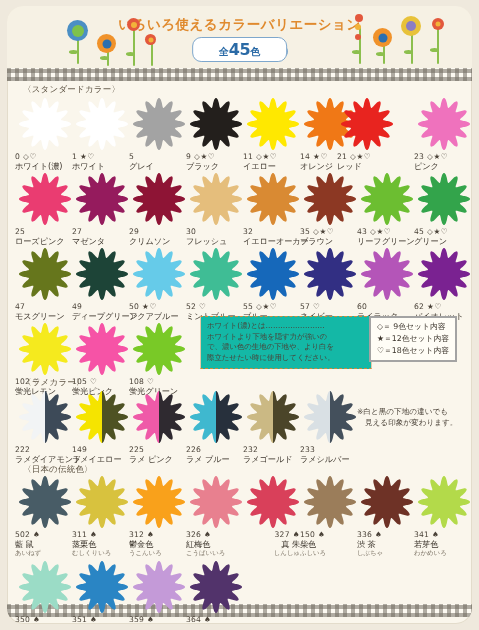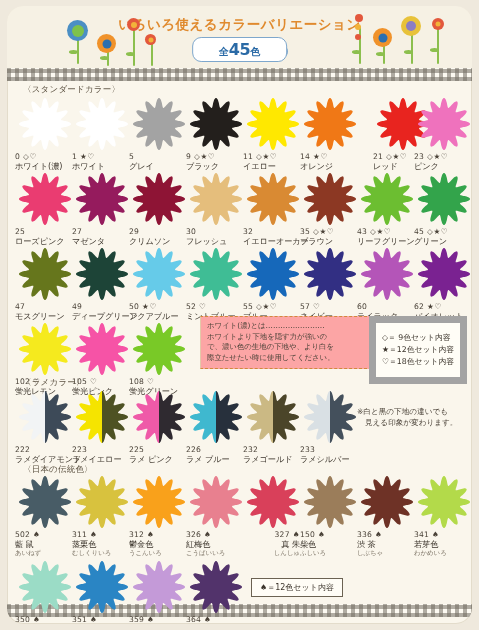--- a/index.html
+++ b/index.html
@@ -89,28 +89,28 @@
   }
 
   .meta{font-size:7.6px;color:#4a4238;margin-top:2px;line-height:1.25;white-space:nowrap;}
   .code{letter-spacing:.2px;}
   .marks{margin-left:3px;letter-spacing:.5px;font-size:7.6px;}
   .cname{font-size:8.2px;color:#3c352c;line-height:1.2;margin-top:.5px;white-space:nowrap;letter-spacing:-.1px;}
   .kana{font-size:6.4px;color:#7b7264;line-height:1.2;margin-top:.5px;white-space:nowrap;}
 
   
   .note{
-    position:absolute;background:#fca5a5;
+    position:absolute;background:#14b8a6;
     border-top:1.4px dashed #d08a3a;border-bottom:1.4px dashed #d08a3a;
     border-left:1px solid #e3c9a8;border-right:1px solid #e3c9a8;
     padding:4px 6px;font-size:7.4px;line-height:1.45;color:#4a4238;
   }
   .legend{
-    position:absolute;background:#fffdf6;border:7px solid #a3a3a3;
-    padding:9px 6px;font-size:7.8px;line-height:1.55;color:#3c352c;white-space:nowrap;
+    position:absolute;background:#fffdf6;border:2px solid #a3a3a3;
+    padding:3px 6px;font-size:7.8px;line-height:1.55;color:#3c352c;white-space:nowrap;
   }
   .legend2{
     position:absolute;background:#fffdf6;border:1px solid #6b6252;
     padding:3px 8px;font-size:8px;color:#3c352c;white-space:nowrap;
   }
   .sidenote{position:absolute;font-size:7.6px;line-height:1.5;color:#4a4238;white-space:nowrap;}
 </style>
 </head>
 <body>
 
@@ -212,21 +212,21 @@
           <div class="meta"><span class="code">11</span><span class="marks">◇★♡</span></div>
           <div class="cname">イエロー</div>
         </div>
         <div class="cell" style="left: 285px; top: 0px; width: 57px;">
           <div class="flower">
             <div class="petal" style="--c: #f07816; background: rgb(240, 120, 22); clip-path: polygon(100% 50%, 99.8% 50.9%, 99.2% 51.7%, 98.2% 52.5%, 96.9% 53.3%, 95.3% 54%, 93.5% 54.6%, 91.6% 55.1%, 89.7% 55.6%, 87.7% 56%, 85.9% 56.3%, 84.3% 56.7%, 83% 57%, 81.9% 57.4%, 81.2% 57.8%, 80.9% 58.3%, 80.9% 58.9%, 81.3% 59.6%, 82.1% 60.4%, 83.1% 61.4%, 84.3% 62.5%, 85.7% 63.7%, 87.1% 65%, 88.6% 66.4%, 90% 67.8%, 91.2% 69.2%, 92.3% 70.6%, 93% 71.9%, 93.5% 73.1%, 93.6% 74.1%, 93.3% 75%, 92.7% 75.7%, 91.7% 76.1%, 90.5% 76.3%, 89% 76.3%, 87.3% 76.1%, 85.4% 75.7%, 83.5% 75.2%, 81.6% 74.7%, 79.7% 74.1%, 78% 73.5%, 76.4% 72.9%, 75.1% 72.6%, 74% 72.4%, 73.2% 72.4%, 72.6% 72.6%, 72.4% 73.2%, 72.4% 74%, 72.6% 75.1%, 72.9% 76.4%, 73.5% 78%, 74.1% 79.7%, 74.7% 81.6%, 75.2% 83.5%, 75.7% 85.4%, 76.1% 87.3%, 76.3% 89%, 76.3% 90.5%, 76.1% 91.7%, 75.7% 92.7%, 75% 93.3%, 74.1% 93.6%, 73.1% 93.5%, 71.9% 93%, 70.6% 92.3%, 69.2% 91.2%, 67.8% 90%, 66.4% 88.6%, 65% 87.1%, 63.7% 85.7%, 62.5% 84.3%, 61.4% 83.1%, 60.4% 82.1%, 59.6% 81.3%, 58.9% 80.9%, 58.3% 80.9%, 57.8% 81.2%, 57.4% 81.9%, 57% 83%, 56.7% 84.3%, 56.3% 85.9%, 56% 87.7%, 55.6% 89.7%, 55.1% 91.6%, 54.6% 93.5%, 54% 95.3%, 53.3% 96.9%, 52.5% 98.2%, 51.7% 99.2%, 50.9% 99.8%, 50% 100%, 49.1% 99.8%, 48.3% 99.2%, 47.5% 98.2%, 46.7% 96.9%, 46% 95.3%, 45.4% 93.5%, 44.9% 91.6%, 44.4% 89.7%, 44% 87.7%, 43.7% 85.9%, 43.3% 84.3%, 43% 83%, 42.6% 81.9%, 42.2% 81.2%, 41.7% 80.9%, 41.1% 80.9%, 40.4% 81.3%, 39.6% 82.1%, 38.6% 83.1%, 37.5% 84.3%, 36.3% 85.7%, 35% 87.1%, 33.6% 88.6%, 32.2% 90%, 30.8% 91.2%, 29.4% 92.3%, 28.1% 93%, 26.9% 93.5%, 25.9% 93.6%, 25% 93.3%, 24.3% 92.7%, 23.9% 91.7%, 23.7% 90.5%, 23.7% 89%, 23.9% 87.3%, 24.3% 85.4%, 24.8% 83.5%, 25.3% 81.6%, 25.9% 79.7%, 26.5% 78%, 27.1% 76.4%, 27.4% 75.1%, 27.6% 74%, 27.6% 73.2%, 27.4% 72.6%, 26.8% 72.4%, 26% 72.4%, 24.9% 72.6%, 23.6% 72.9%, 22% 73.5%, 20.3% 74.1%, 18.4% 74.7%, 16.5% 75.2%, 14.6% 75.7%, 12.7% 76.1%, 11% 76.3%, 9.5% 76.3%, 8.3% 76.1%, 7.3% 75.7%, 6.7% 75%, 6.4% 74.1%, 6.5% 73.1%, 7% 71.9%, 7.7% 70.6%, 8.8% 69.2%, 10% 67.8%, 11.4% 66.4%, 12.9% 65%, 14.3% 63.7%, 15.7% 62.5%, 16.9% 61.4%, 17.9% 60.4%, 18.7% 59.6%, 19.1% 58.9%, 19.1% 58.3%, 18.8% 57.8%, 18.1% 57.4%, 17% 57%, 15.7% 56.7%, 14.1% 56.3%, 12.3% 56%, 10.3% 55.6%, 8.4% 55.1%, 6.5% 54.6%, 4.7% 54%, 3.1% 53.3%, 1.8% 52.5%, 0.8% 51.7%, 0.2% 50.9%, 0% 50%, 0.2% 49.1%, 0.8% 48.3%, 1.8% 47.5%, 3.1% 46.7%, 4.7% 46%, 6.5% 45.4%, 8.4% 44.9%, 10.3% 44.4%, 12.3% 44%, 14.1% 43.7%, 15.7% 43.3%, 17% 43%, 18.1% 42.6%, 18.8% 42.2%, 19.1% 41.7%, 19.1% 41.1%, 18.7% 40.4%, 17.9% 39.6%, 16.9% 38.6%, 15.7% 37.5%, 14.3% 36.3%, 12.9% 35%, 11.4% 33.6%, 10% 32.2%, 8.8% 30.8%, 7.7% 29.4%, 7% 28.1%, 6.5% 26.9%, 6.4% 25.9%, 6.7% 25%, 7.3% 24.3%, 8.3% 23.9%, 9.5% 23.7%, 11% 23.7%, 12.7% 23.9%, 14.6% 24.3%, 16.5% 24.8%, 18.4% 25.3%, 20.3% 25.9%, 22% 26.5%, 23.6% 27.1%, 24.9% 27.4%, 26% 27.6%, 26.8% 27.6%, 27.4% 27.4%, 27.6% 26.8%, 27.6% 26%, 27.4% 24.9%, 27.1% 23.6%, 26.5% 22%, 25.9% 20.3%, 25.3% 18.4%, 24.8% 16.5%, 24.3% 14.6%, 23.9% 12.7%, 23.7% 11%, 23.7% 9.5%, 23.9% 8.3%, 24.3% 7.3%, 25% 6.7%, 25.9% 6.4%, 26.9% 6.5%, 28.1% 7%, 29.4% 7.7%, 30.8% 8.8%, 32.2% 10%, 33.6% 11.4%, 35% 12.9%, 36.3% 14.3%, 37.5% 15.7%, 38.6% 16.9%, 39.6% 17.9%, 40.4% 18.7%, 41.1% 19.1%, 41.7% 19.1%, 42.2% 18.8%, 42.6% 18.1%, 43% 17%, 43.3% 15.7%, 43.7% 14.1%, 44% 12.3%, 44.4% 10.3%, 44.9% 8.4%, 45.4% 6.5%, 46% 4.7%, 46.7% 3.1%, 47.5% 1.8%, 48.3% 0.8%, 49.1% 0.2%, 50% 0%, 50.9% 0.2%, 51.7% 0.8%, 52.5% 1.8%, 53.3% 3.1%, 54% 4.7%, 54.6% 6.5%, 55.1% 8.4%, 55.6% 10.3%, 56% 12.3%, 56.3% 14.1%, 56.7% 15.7%, 57% 17%, 57.4% 18.1%, 57.8% 18.8%, 58.3% 19.1%, 58.9% 19.1%, 59.6% 18.7%, 60.4% 17.9%, 61.4% 16.9%, 62.5% 15.7%, 63.7% 14.3%, 65% 12.9%, 66.4% 11.4%, 67.8% 10%, 69.2% 8.8%, 70.6% 7.7%, 71.9% 7%, 73.1% 6.5%, 74.1% 6.4%, 75% 6.7%, 75.7% 7.3%, 76.1% 8.3%, 76.3% 9.5%, 76.3% 11%, 76.1% 12.7%, 75.7% 14.6%, 75.2% 16.5%, 74.7% 18.4%, 74.1% 20.3%, 73.5% 22%, 72.9% 23.6%, 72.6% 24.9%, 72.4% 26%, 72.4% 26.8%, 72.6% 27.4%, 73.2% 27.6%, 74% 27.6%, 75.1% 27.4%, 76.4% 27.1%, 78% 26.5%, 79.7% 25.9%, 81.6% 25.3%, 83.5% 24.8%, 85.4% 24.3%, 87.3% 23.9%, 89% 23.7%, 90.5% 23.7%, 91.7% 23.9%, 92.7% 24.3%, 93.3% 25%, 93.6% 25.9%, 93.5% 26.9%, 93% 28.1%, 92.3% 29.4%, 91.2% 30.8%, 90% 32.2%, 88.6% 33.6%, 87.1% 35%, 85.7% 36.3%, 84.3% 37.5%, 83.1% 38.6%, 82.1% 39.6%, 81.3% 40.4%, 80.9% 41.1%, 80.9% 41.7%, 81.2% 42.2%, 81.9% 42.6%, 83% 43%, 84.3% 43.3%, 85.9% 43.7%, 87.7% 44%, 89.7% 44.4%, 91.6% 44.9%, 93.5% 45.4%, 95.3% 46%, 96.9% 46.7%, 98.2% 47.5%, 99.2% 48.3%, 99.8% 49.1%);"></div>
           </div>
           <div class="meta"><span class="code">14</span><span class="marks">★♡</span></div>
           <div class="cname">オレンジ</div>
         </div>
-        <div class="cell" style="left: 358px; top: 0px; width: 57px;">
+        <div class="cell" style="left: 322px; top: 0px; width: 57px;">
           <div class="flower">
             <div class="petal" style="--c: #e8241f; background: rgb(232, 36, 31); clip-path: polygon(100% 50%, 99.8% 50.9%, 99.2% 51.7%, 98.2% 52.5%, 96.9% 53.3%, 95.3% 54%, 93.5% 54.6%, 91.6% 55.1%, 89.7% 55.6%, 87.7% 56%, 85.9% 56.3%, 84.3% 56.7%, 83% 57%, 81.9% 57.4%, 81.2% 57.8%, 80.9% 58.3%, 80.9% 58.9%, 81.3% 59.6%, 82.1% 60.4%, 83.1% 61.4%, 84.3% 62.5%, 85.7% 63.7%, 87.1% 65%, 88.6% 66.4%, 90% 67.8%, 91.2% 69.2%, 92.3% 70.6%, 93% 71.9%, 93.5% 73.1%, 93.6% 74.1%, 93.3% 75%, 92.7% 75.7%, 91.7% 76.1%, 90.5% 76.3%, 89% 76.3%, 87.3% 76.1%, 85.4% 75.7%, 83.5% 75.2%, 81.6% 74.7%, 79.7% 74.1%, 78% 73.5%, 76.4% 72.9%, 75.1% 72.6%, 74% 72.4%, 73.2% 72.4%, 72.6% 72.6%, 72.4% 73.2%, 72.4% 74%, 72.6% 75.1%, 72.9% 76.4%, 73.5% 78%, 74.1% 79.7%, 74.7% 81.6%, 75.2% 83.5%, 75.7% 85.4%, 76.1% 87.3%, 76.3% 89%, 76.3% 90.5%, 76.1% 91.7%, 75.7% 92.7%, 75% 93.3%, 74.1% 93.6%, 73.1% 93.5%, 71.9% 93%, 70.6% 92.3%, 69.2% 91.2%, 67.8% 90%, 66.4% 88.6%, 65% 87.1%, 63.7% 85.7%, 62.5% 84.3%, 61.4% 83.1%, 60.4% 82.1%, 59.6% 81.3%, 58.9% 80.9%, 58.3% 80.9%, 57.8% 81.2%, 57.4% 81.9%, 57% 83%, 56.7% 84.3%, 56.3% 85.9%, 56% 87.7%, 55.6% 89.7%, 55.1% 91.6%, 54.6% 93.5%, 54% 95.3%, 53.3% 96.9%, 52.5% 98.2%, 51.7% 99.2%, 50.9% 99.8%, 50% 100%, 49.1% 99.8%, 48.3% 99.2%, 47.5% 98.2%, 46.7% 96.9%, 46% 95.3%, 45.4% 93.5%, 44.9% 91.6%, 44.4% 89.7%, 44% 87.7%, 43.7% 85.9%, 43.3% 84.3%, 43% 83%, 42.6% 81.9%, 42.2% 81.2%, 41.7% 80.9%, 41.1% 80.9%, 40.4% 81.3%, 39.6% 82.1%, 38.6% 83.1%, 37.5% 84.3%, 36.3% 85.7%, 35% 87.1%, 33.6% 88.6%, 32.2% 90%, 30.8% 91.2%, 29.4% 92.3%, 28.1% 93%, 26.9% 93.5%, 25.9% 93.6%, 25% 93.3%, 24.3% 92.7%, 23.9% 91.7%, 23.7% 90.5%, 23.7% 89%, 23.9% 87.3%, 24.3% 85.4%, 24.8% 83.5%, 25.3% 81.6%, 25.9% 79.7%, 26.5% 78%, 27.1% 76.4%, 27.4% 75.1%, 27.6% 74%, 27.6% 73.2%, 27.4% 72.6%, 26.8% 72.4%, 26% 72.4%, 24.9% 72.6%, 23.6% 72.9%, 22% 73.5%, 20.3% 74.1%, 18.4% 74.7%, 16.5% 75.2%, 14.6% 75.7%, 12.7% 76.1%, 11% 76.3%, 9.5% 76.3%, 8.3% 76.1%, 7.3% 75.7%, 6.7% 75%, 6.4% 74.1%, 6.5% 73.1%, 7% 71.9%, 7.7% 70.6%, 8.8% 69.2%, 10% 67.8%, 11.4% 66.4%, 12.9% 65%, 14.3% 63.7%, 15.7% 62.5%, 16.9% 61.4%, 17.9% 60.4%, 18.7% 59.6%, 19.1% 58.9%, 19.1% 58.3%, 18.8% 57.8%, 18.1% 57.4%, 17% 57%, 15.7% 56.7%, 14.1% 56.3%, 12.3% 56%, 10.3% 55.6%, 8.4% 55.1%, 6.5% 54.6%, 4.7% 54%, 3.1% 53.3%, 1.8% 52.5%, 0.8% 51.7%, 0.2% 50.9%, 0% 50%, 0.2% 49.1%, 0.8% 48.3%, 1.8% 47.5%, 3.1% 46.7%, 4.7% 46%, 6.5% 45.4%, 8.4% 44.9%, 10.3% 44.4%, 12.3% 44%, 14.1% 43.7%, 15.7% 43.3%, 17% 43%, 18.1% 42.6%, 18.8% 42.2%, 19.1% 41.7%, 19.1% 41.1%, 18.7% 40.4%, 17.9% 39.6%, 16.9% 38.6%, 15.7% 37.5%, 14.3% 36.3%, 12.9% 35%, 11.4% 33.6%, 10% 32.2%, 8.8% 30.8%, 7.7% 29.4%, 7% 28.1%, 6.5% 26.9%, 6.4% 25.9%, 6.7% 25%, 7.3% 24.3%, 8.3% 23.9%, 9.5% 23.7%, 11% 23.7%, 12.7% 23.9%, 14.6% 24.3%, 16.5% 24.8%, 18.4% 25.3%, 20.3% 25.9%, 22% 26.5%, 23.6% 27.1%, 24.9% 27.4%, 26% 27.6%, 26.8% 27.6%, 27.4% 27.4%, 27.6% 26.8%, 27.6% 26%, 27.4% 24.9%, 27.1% 23.6%, 26.5% 22%, 25.9% 20.3%, 25.3% 18.4%, 24.8% 16.5%, 24.3% 14.6%, 23.9% 12.7%, 23.7% 11%, 23.7% 9.5%, 23.9% 8.3%, 24.3% 7.3%, 25% 6.7%, 25.9% 6.4%, 26.9% 6.5%, 28.1% 7%, 29.4% 7.7%, 30.8% 8.8%, 32.2% 10%, 33.6% 11.4%, 35% 12.9%, 36.3% 14.3%, 37.5% 15.7%, 38.6% 16.9%, 39.6% 17.9%, 40.4% 18.7%, 41.1% 19.1%, 41.7% 19.1%, 42.2% 18.8%, 42.6% 18.1%, 43% 17%, 43.3% 15.7%, 43.7% 14.1%, 44% 12.3%, 44.4% 10.3%, 44.9% 8.4%, 45.4% 6.5%, 46% 4.7%, 46.7% 3.1%, 47.5% 1.8%, 48.3% 0.8%, 49.1% 0.2%, 50% 0%, 50.9% 0.2%, 51.7% 0.8%, 52.5% 1.8%, 53.3% 3.1%, 54% 4.7%, 54.6% 6.5%, 55.1% 8.4%, 55.6% 10.3%, 56% 12.3%, 56.3% 14.1%, 56.7% 15.7%, 57% 17%, 57.4% 18.1%, 57.8% 18.8%, 58.3% 19.1%, 58.9% 19.1%, 59.6% 18.7%, 60.4% 17.9%, 61.4% 16.9%, 62.5% 15.7%, 63.7% 14.3%, 65% 12.9%, 66.4% 11.4%, 67.8% 10%, 69.2% 8.8%, 70.6% 7.7%, 71.9% 7%, 73.1% 6.5%, 74.1% 6.4%, 75% 6.7%, 75.7% 7.3%, 76.1% 8.3%, 76.3% 9.5%, 76.3% 11%, 76.1% 12.7%, 75.7% 14.6%, 75.2% 16.5%, 74.7% 18.4%, 74.1% 20.3%, 73.5% 22%, 72.9% 23.6%, 72.6% 24.9%, 72.4% 26%, 72.4% 26.8%, 72.6% 27.4%, 73.2% 27.6%, 74% 27.6%, 75.1% 27.4%, 76.4% 27.1%, 78% 26.5%, 79.7% 25.9%, 81.6% 25.3%, 83.5% 24.8%, 85.4% 24.3%, 87.3% 23.9%, 89% 23.7%, 90.5% 23.7%, 91.7% 23.9%, 92.7% 24.3%, 93.3% 25%, 93.6% 25.9%, 93.5% 26.9%, 93% 28.1%, 92.3% 29.4%, 91.2% 30.8%, 90% 32.2%, 88.6% 33.6%, 87.1% 35%, 85.7% 36.3%, 84.3% 37.5%, 83.1% 38.6%, 82.1% 39.6%, 81.3% 40.4%, 80.9% 41.1%, 80.9% 41.7%, 81.2% 42.2%, 81.9% 42.6%, 83% 43%, 84.3% 43.3%, 85.9% 43.7%, 87.7% 44%, 89.7% 44.4%, 91.6% 44.9%, 93.5% 45.4%, 95.3% 46%, 96.9% 46.7%, 98.2% 47.5%, 99.2% 48.3%, 99.8% 49.1%);"></div>
           </div>
           <div class="meta"><span class="code">21</span><span class="marks">◇★♡</span></div>
           <div class="cname">レッド</div>
         </div>
         <div class="cell" style="left: 399px; top: 0px; width: 57px;">
           <div class="flower">
             <div class="petal" style="--c: #ef72bd; background: rgb(239, 114, 189); clip-path: polygon(100% 50%, 99.8% 50.9%, 99.2% 51.7%, 98.2% 52.5%, 96.9% 53.3%, 95.3% 54%, 93.5% 54.6%, 91.6% 55.1%, 89.7% 55.6%, 87.7% 56%, 85.9% 56.3%, 84.3% 56.7%, 83% 57%, 81.9% 57.4%, 81.2% 57.8%, 80.9% 58.3%, 80.9% 58.9%, 81.3% 59.6%, 82.1% 60.4%, 83.1% 61.4%, 84.3% 62.5%, 85.7% 63.7%, 87.1% 65%, 88.6% 66.4%, 90% 67.8%, 91.2% 69.2%, 92.3% 70.6%, 93% 71.9%, 93.5% 73.1%, 93.6% 74.1%, 93.3% 75%, 92.7% 75.7%, 91.7% 76.1%, 90.5% 76.3%, 89% 76.3%, 87.3% 76.1%, 85.4% 75.7%, 83.5% 75.2%, 81.6% 74.7%, 79.7% 74.1%, 78% 73.5%, 76.4% 72.9%, 75.1% 72.6%, 74% 72.4%, 73.2% 72.4%, 72.6% 72.6%, 72.4% 73.2%, 72.4% 74%, 72.6% 75.1%, 72.9% 76.4%, 73.5% 78%, 74.1% 79.7%, 74.7% 81.6%, 75.2% 83.5%, 75.7% 85.4%, 76.1% 87.3%, 76.3% 89%, 76.3% 90.5%, 76.1% 91.7%, 75.7% 92.7%, 75% 93.3%, 74.1% 93.6%, 73.1% 93.5%, 71.9% 93%, 70.6% 92.3%, 69.2% 91.2%, 67.8% 90%, 66.4% 88.6%, 65% 87.1%, 63.7% 85.7%, 62.5% 84.3%, 61.4% 83.1%, 60.4% 82.1%, 59.6% 81.3%, 58.9% 80.9%, 58.3% 80.9%, 57.8% 81.2%, 57.4% 81.9%, 57% 83%, 56.7% 84.3%, 56.3% 85.9%, 56% 87.7%, 55.6% 89.7%, 55.1% 91.6%, 54.6% 93.5%, 54% 95.3%, 53.3% 96.9%, 52.5% 98.2%, 51.7% 99.2%, 50.9% 99.8%, 50% 100%, 49.1% 99.8%, 48.3% 99.2%, 47.5% 98.2%, 46.7% 96.9%, 46% 95.3%, 45.4% 93.5%, 44.9% 91.6%, 44.4% 89.7%, 44% 87.7%, 43.7% 85.9%, 43.3% 84.3%, 43% 83%, 42.6% 81.9%, 42.2% 81.2%, 41.7% 80.9%, 41.1% 80.9%, 40.4% 81.3%, 39.6% 82.1%, 38.6% 83.1%, 37.5% 84.3%, 36.3% 85.7%, 35% 87.1%, 33.6% 88.6%, 32.2% 90%, 30.8% 91.2%, 29.4% 92.3%, 28.1% 93%, 26.9% 93.5%, 25.9% 93.6%, 25% 93.3%, 24.3% 92.7%, 23.9% 91.7%, 23.7% 90.5%, 23.7% 89%, 23.9% 87.3%, 24.3% 85.4%, 24.8% 83.5%, 25.3% 81.6%, 25.9% 79.7%, 26.5% 78%, 27.1% 76.4%, 27.4% 75.1%, 27.6% 74%, 27.6% 73.2%, 27.4% 72.6%, 26.8% 72.4%, 26% 72.4%, 24.9% 72.6%, 23.6% 72.9%, 22% 73.5%, 20.3% 74.1%, 18.4% 74.7%, 16.5% 75.2%, 14.6% 75.7%, 12.7% 76.1%, 11% 76.3%, 9.5% 76.3%, 8.3% 76.1%, 7.3% 75.7%, 6.7% 75%, 6.4% 74.1%, 6.5% 73.1%, 7% 71.9%, 7.7% 70.6%, 8.8% 69.2%, 10% 67.8%, 11.4% 66.4%, 12.9% 65%, 14.3% 63.7%, 15.7% 62.5%, 16.9% 61.4%, 17.9% 60.4%, 18.7% 59.6%, 19.1% 58.9%, 19.1% 58.3%, 18.8% 57.8%, 18.1% 57.4%, 17% 57%, 15.7% 56.7%, 14.1% 56.3%, 12.3% 56%, 10.3% 55.6%, 8.4% 55.1%, 6.5% 54.6%, 4.7% 54%, 3.1% 53.3%, 1.8% 52.5%, 0.8% 51.7%, 0.2% 50.9%, 0% 50%, 0.2% 49.1%, 0.8% 48.3%, 1.8% 47.5%, 3.1% 46.7%, 4.7% 46%, 6.5% 45.4%, 8.4% 44.9%, 10.3% 44.4%, 12.3% 44%, 14.1% 43.7%, 15.7% 43.3%, 17% 43%, 18.1% 42.6%, 18.8% 42.2%, 19.1% 41.7%, 19.1% 41.1%, 18.7% 40.4%, 17.9% 39.6%, 16.9% 38.6%, 15.7% 37.5%, 14.3% 36.3%, 12.9% 35%, 11.4% 33.6%, 10% 32.2%, 8.8% 30.8%, 7.7% 29.4%, 7% 28.1%, 6.5% 26.9%, 6.4% 25.9%, 6.7% 25%, 7.3% 24.3%, 8.3% 23.9%, 9.5% 23.7%, 11% 23.7%, 12.7% 23.9%, 14.6% 24.3%, 16.5% 24.8%, 18.4% 25.3%, 20.3% 25.9%, 22% 26.5%, 23.6% 27.1%, 24.9% 27.4%, 26% 27.6%, 26.8% 27.6%, 27.4% 27.4%, 27.6% 26.8%, 27.6% 26%, 27.4% 24.9%, 27.1% 23.6%, 26.5% 22%, 25.9% 20.3%, 25.3% 18.4%, 24.8% 16.5%, 24.3% 14.6%, 23.9% 12.7%, 23.7% 11%, 23.7% 9.5%, 23.9% 8.3%, 24.3% 7.3%, 25% 6.7%, 25.9% 6.4%, 26.9% 6.5%, 28.1% 7%, 29.4% 7.7%, 30.8% 8.8%, 32.2% 10%, 33.6% 11.4%, 35% 12.9%, 36.3% 14.3%, 37.5% 15.7%, 38.6% 16.9%, 39.6% 17.9%, 40.4% 18.7%, 41.1% 19.1%, 41.7% 19.1%, 42.2% 18.8%, 42.6% 18.1%, 43% 17%, 43.3% 15.7%, 43.7% 14.1%, 44% 12.3%, 44.4% 10.3%, 44.9% 8.4%, 45.4% 6.5%, 46% 4.7%, 46.7% 3.1%, 47.5% 1.8%, 48.3% 0.8%, 49.1% 0.2%, 50% 0%, 50.9% 0.2%, 51.7% 0.8%, 52.5% 1.8%, 53.3% 3.1%, 54% 4.7%, 54.6% 6.5%, 55.1% 8.4%, 55.6% 10.3%, 56% 12.3%, 56.3% 14.1%, 56.7% 15.7%, 57% 17%, 57.4% 18.1%, 57.8% 18.8%, 58.3% 19.1%, 58.9% 19.1%, 59.6% 18.7%, 60.4% 17.9%, 61.4% 16.9%, 62.5% 15.7%, 63.7% 14.3%, 65% 12.9%, 66.4% 11.4%, 67.8% 10%, 69.2% 8.8%, 70.6% 7.7%, 71.9% 7%, 73.1% 6.5%, 74.1% 6.4%, 75% 6.7%, 75.7% 7.3%, 76.1% 8.3%, 76.3% 9.5%, 76.3% 11%, 76.1% 12.7%, 75.7% 14.6%, 75.2% 16.5%, 74.7% 18.4%, 74.1% 20.3%, 73.5% 22%, 72.9% 23.6%, 72.6% 24.9%, 72.4% 26%, 72.4% 26.8%, 72.6% 27.4%, 73.2% 27.6%, 74% 27.6%, 75.1% 27.4%, 76.4% 27.1%, 78% 26.5%, 79.7% 25.9%, 81.6% 25.3%, 83.5% 24.8%, 85.4% 24.3%, 87.3% 23.9%, 89% 23.7%, 90.5% 23.7%, 91.7% 23.9%, 92.7% 24.3%, 93.3% 25%, 93.6% 25.9%, 93.5% 26.9%, 93% 28.1%, 92.3% 29.4%, 91.2% 30.8%, 90% 32.2%, 88.6% 33.6%, 87.1% 35%, 85.7% 36.3%, 84.3% 37.5%, 83.1% 38.6%, 82.1% 39.6%, 81.3% 40.4%, 80.9% 41.1%, 80.9% 41.7%, 81.2% 42.2%, 81.9% 42.6%, 83% 43%, 84.3% 43.3%, 85.9% 43.7%, 87.7% 44%, 89.7% 44.4%, 91.6% 44.9%, 93.5% 45.4%, 95.3% 46%, 96.9% 46.7%, 98.2% 47.5%, 99.2% 48.3%, 99.8% 49.1%);"></div>
           </div>
@@ -393,21 +393,21 @@
           <div class="meta"><span class="code">222</span></div>
           <div class="cname">ラメダイアモンド</div>
         </div>
         <div class="cell" style="left: 57px; top: 0px; width: 57px;">
           <div class="flower">
             <div class="half" style="clip-path: polygon(100% 50%, 99.8% 50.9%, 99.2% 51.7%, 98.2% 52.5%, 96.9% 53.3%, 95.3% 54%, 93.5% 54.6%, 91.6% 55.1%, 89.7% 55.6%, 87.7% 56%, 85.9% 56.3%, 84.3% 56.7%, 83% 57%, 81.9% 57.4%, 81.2% 57.8%, 80.9% 58.3%, 80.9% 58.9%, 81.3% 59.6%, 82.1% 60.4%, 83.1% 61.4%, 84.3% 62.5%, 85.7% 63.7%, 87.1% 65%, 88.6% 66.4%, 90% 67.8%, 91.2% 69.2%, 92.3% 70.6%, 93% 71.9%, 93.5% 73.1%, 93.6% 74.1%, 93.3% 75%, 92.7% 75.7%, 91.7% 76.1%, 90.5% 76.3%, 89% 76.3%, 87.3% 76.1%, 85.4% 75.7%, 83.5% 75.2%, 81.6% 74.7%, 79.7% 74.1%, 78% 73.5%, 76.4% 72.9%, 75.1% 72.6%, 74% 72.4%, 73.2% 72.4%, 72.6% 72.6%, 72.4% 73.2%, 72.4% 74%, 72.6% 75.1%, 72.9% 76.4%, 73.5% 78%, 74.1% 79.7%, 74.7% 81.6%, 75.2% 83.5%, 75.7% 85.4%, 76.1% 87.3%, 76.3% 89%, 76.3% 90.5%, 76.1% 91.7%, 75.7% 92.7%, 75% 93.3%, 74.1% 93.6%, 73.1% 93.5%, 71.9% 93%, 70.6% 92.3%, 69.2% 91.2%, 67.8% 90%, 66.4% 88.6%, 65% 87.1%, 63.7% 85.7%, 62.5% 84.3%, 61.4% 83.1%, 60.4% 82.1%, 59.6% 81.3%, 58.9% 80.9%, 58.3% 80.9%, 57.8% 81.2%, 57.4% 81.9%, 57% 83%, 56.7% 84.3%, 56.3% 85.9%, 56% 87.7%, 55.6% 89.7%, 55.1% 91.6%, 54.6% 93.5%, 54% 95.3%, 53.3% 96.9%, 52.5% 98.2%, 51.7% 99.2%, 50.9% 99.8%, 50% 100%, 49.1% 99.8%, 48.3% 99.2%, 47.5% 98.2%, 46.7% 96.9%, 46% 95.3%, 45.4% 93.5%, 44.9% 91.6%, 44.4% 89.7%, 44% 87.7%, 43.7% 85.9%, 43.3% 84.3%, 43% 83%, 42.6% 81.9%, 42.2% 81.2%, 41.7% 80.9%, 41.1% 80.9%, 40.4% 81.3%, 39.6% 82.1%, 38.6% 83.1%, 37.5% 84.3%, 36.3% 85.7%, 35% 87.1%, 33.6% 88.6%, 32.2% 90%, 30.8% 91.2%, 29.4% 92.3%, 28.1% 93%, 26.9% 93.5%, 25.9% 93.6%, 25% 93.3%, 24.3% 92.7%, 23.9% 91.7%, 23.7% 90.5%, 23.7% 89%, 23.9% 87.3%, 24.3% 85.4%, 24.8% 83.5%, 25.3% 81.6%, 25.9% 79.7%, 26.5% 78%, 27.1% 76.4%, 27.4% 75.1%, 27.6% 74%, 27.6% 73.2%, 27.4% 72.6%, 26.8% 72.4%, 26% 72.4%, 24.9% 72.6%, 23.6% 72.9%, 22% 73.5%, 20.3% 74.1%, 18.4% 74.7%, 16.5% 75.2%, 14.6% 75.7%, 12.7% 76.1%, 11% 76.3%, 9.5% 76.3%, 8.3% 76.1%, 7.3% 75.7%, 6.7% 75%, 6.4% 74.1%, 6.5% 73.1%, 7% 71.9%, 7.7% 70.6%, 8.8% 69.2%, 10% 67.8%, 11.4% 66.4%, 12.9% 65%, 14.3% 63.7%, 15.7% 62.5%, 16.9% 61.4%, 17.9% 60.4%, 18.7% 59.6%, 19.1% 58.9%, 19.1% 58.3%, 18.8% 57.8%, 18.1% 57.4%, 17% 57%, 15.7% 56.7%, 14.1% 56.3%, 12.3% 56%, 10.3% 55.6%, 8.4% 55.1%, 6.5% 54.6%, 4.7% 54%, 3.1% 53.3%, 1.8% 52.5%, 0.8% 51.7%, 0.2% 50.9%, 0% 50%, 0.2% 49.1%, 0.8% 48.3%, 1.8% 47.5%, 3.1% 46.7%, 4.7% 46%, 6.5% 45.4%, 8.4% 44.9%, 10.3% 44.4%, 12.3% 44%, 14.1% 43.7%, 15.7% 43.3%, 17% 43%, 18.1% 42.6%, 18.8% 42.2%, 19.1% 41.7%, 19.1% 41.1%, 18.7% 40.4%, 17.9% 39.6%, 16.9% 38.6%, 15.7% 37.5%, 14.3% 36.3%, 12.9% 35%, 11.4% 33.6%, 10% 32.2%, 8.8% 30.8%, 7.7% 29.4%, 7% 28.1%, 6.5% 26.9%, 6.4% 25.9%, 6.7% 25%, 7.3% 24.3%, 8.3% 23.9%, 9.5% 23.7%, 11% 23.7%, 12.7% 23.9%, 14.6% 24.3%, 16.5% 24.8%, 18.4% 25.3%, 20.3% 25.9%, 22% 26.5%, 23.6% 27.1%, 24.9% 27.4%, 26% 27.6%, 26.8% 27.6%, 27.4% 27.4%, 27.6% 26.8%, 27.6% 26%, 27.4% 24.9%, 27.1% 23.6%, 26.5% 22%, 25.9% 20.3%, 25.3% 18.4%, 24.8% 16.5%, 24.3% 14.6%, 23.9% 12.7%, 23.7% 11%, 23.7% 9.5%, 23.9% 8.3%, 24.3% 7.3%, 25% 6.7%, 25.9% 6.4%, 26.9% 6.5%, 28.1% 7%, 29.4% 7.7%, 30.8% 8.8%, 32.2% 10%, 33.6% 11.4%, 35% 12.9%, 36.3% 14.3%, 37.5% 15.7%, 38.6% 16.9%, 39.6% 17.9%, 40.4% 18.7%, 41.1% 19.1%, 41.7% 19.1%, 42.2% 18.8%, 42.6% 18.1%, 43% 17%, 43.3% 15.7%, 43.7% 14.1%, 44% 12.3%, 44.4% 10.3%, 44.9% 8.4%, 45.4% 6.5%, 46% 4.7%, 46.7% 3.1%, 47.5% 1.8%, 48.3% 0.8%, 49.1% 0.2%, 50% 0%, 50.9% 0.2%, 51.7% 0.8%, 52.5% 1.8%, 53.3% 3.1%, 54% 4.7%, 54.6% 6.5%, 55.1% 8.4%, 55.6% 10.3%, 56% 12.3%, 56.3% 14.1%, 56.7% 15.7%, 57% 17%, 57.4% 18.1%, 57.8% 18.8%, 58.3% 19.1%, 58.9% 19.1%, 59.6% 18.7%, 60.4% 17.9%, 61.4% 16.9%, 62.5% 15.7%, 63.7% 14.3%, 65% 12.9%, 66.4% 11.4%, 67.8% 10%, 69.2% 8.8%, 70.6% 7.7%, 71.9% 7%, 73.1% 6.5%, 74.1% 6.4%, 75% 6.7%, 75.7% 7.3%, 76.1% 8.3%, 76.3% 9.5%, 76.3% 11%, 76.1% 12.7%, 75.7% 14.6%, 75.2% 16.5%, 74.7% 18.4%, 74.1% 20.3%, 73.5% 22%, 72.9% 23.6%, 72.6% 24.9%, 72.4% 26%, 72.4% 26.8%, 72.6% 27.4%, 73.2% 27.6%, 74% 27.6%, 75.1% 27.4%, 76.4% 27.1%, 78% 26.5%, 79.7% 25.9%, 81.6% 25.3%, 83.5% 24.8%, 85.4% 24.3%, 87.3% 23.9%, 89% 23.7%, 90.5% 23.7%, 91.7% 23.9%, 92.7% 24.3%, 93.3% 25%, 93.6% 25.9%, 93.5% 26.9%, 93% 28.1%, 92.3% 29.4%, 91.2% 30.8%, 90% 32.2%, 88.6% 33.6%, 87.1% 35%, 85.7% 36.3%, 84.3% 37.5%, 83.1% 38.6%, 82.1% 39.6%, 81.3% 40.4%, 80.9% 41.1%, 80.9% 41.7%, 81.2% 42.2%, 81.9% 42.6%, 83% 43%, 84.3% 43.3%, 85.9% 43.7%, 87.7% 44%, 89.7% 44.4%, 91.6% 44.9%, 93.5% 45.4%, 95.3% 46%, 96.9% 46.7%, 98.2% 47.5%, 99.2% 48.3%, 99.8% 49.1%); --c1: #f5e400; --c2: #4e5223;">
               <div class="l glit"></div>
               <div class="r glit"></div>
             </div>
           </div>
-          <div class="meta"><span class="code">223</span></div>
+          <div class="meta"><span class="code">149</span></div>
           <div class="cname">ラメイエロー</div>
         </div>
         <div class="cell" style="left: 114px; top: 0px; width: 57px;">
           <div class="flower">
             <div class="half" style="clip-path: polygon(100% 50%, 99.8% 50.9%, 99.2% 51.7%, 98.2% 52.5%, 96.9% 53.3%, 95.3% 54%, 93.5% 54.6%, 91.6% 55.1%, 89.7% 55.6%, 87.7% 56%, 85.9% 56.3%, 84.3% 56.7%, 83% 57%, 81.9% 57.4%, 81.2% 57.8%, 80.9% 58.3%, 80.9% 58.9%, 81.3% 59.6%, 82.1% 60.4%, 83.1% 61.4%, 84.3% 62.5%, 85.7% 63.7%, 87.1% 65%, 88.6% 66.4%, 90% 67.8%, 91.2% 69.2%, 92.3% 70.6%, 93% 71.9%, 93.5% 73.1%, 93.6% 74.1%, 93.3% 75%, 92.7% 75.7%, 91.7% 76.1%, 90.5% 76.3%, 89% 76.3%, 87.3% 76.1%, 85.4% 75.7%, 83.5% 75.2%, 81.6% 74.7%, 79.7% 74.1%, 78% 73.5%, 76.4% 72.9%, 75.1% 72.6%, 74% 72.4%, 73.2% 72.4%, 72.6% 72.6%, 72.4% 73.2%, 72.4% 74%, 72.6% 75.1%, 72.9% 76.4%, 73.5% 78%, 74.1% 79.7%, 74.7% 81.6%, 75.2% 83.5%, 75.7% 85.4%, 76.1% 87.3%, 76.3% 89%, 76.3% 90.5%, 76.1% 91.7%, 75.7% 92.7%, 75% 93.3%, 74.1% 93.6%, 73.1% 93.5%, 71.9% 93%, 70.6% 92.3%, 69.2% 91.2%, 67.8% 90%, 66.4% 88.6%, 65% 87.1%, 63.7% 85.7%, 62.5% 84.3%, 61.4% 83.1%, 60.4% 82.1%, 59.6% 81.3%, 58.9% 80.9%, 58.3% 80.9%, 57.8% 81.2%, 57.4% 81.9%, 57% 83%, 56.7% 84.3%, 56.3% 85.9%, 56% 87.7%, 55.6% 89.7%, 55.1% 91.6%, 54.6% 93.5%, 54% 95.3%, 53.3% 96.9%, 52.5% 98.2%, 51.7% 99.2%, 50.9% 99.8%, 50% 100%, 49.1% 99.8%, 48.3% 99.2%, 47.5% 98.2%, 46.7% 96.9%, 46% 95.3%, 45.4% 93.5%, 44.9% 91.6%, 44.4% 89.7%, 44% 87.7%, 43.7% 85.9%, 43.3% 84.3%, 43% 83%, 42.6% 81.9%, 42.2% 81.2%, 41.7% 80.9%, 41.1% 80.9%, 40.4% 81.3%, 39.6% 82.1%, 38.6% 83.1%, 37.5% 84.3%, 36.3% 85.7%, 35% 87.1%, 33.6% 88.6%, 32.2% 90%, 30.8% 91.2%, 29.4% 92.3%, 28.1% 93%, 26.9% 93.5%, 25.9% 93.6%, 25% 93.3%, 24.3% 92.7%, 23.9% 91.7%, 23.7% 90.5%, 23.7% 89%, 23.9% 87.3%, 24.3% 85.4%, 24.8% 83.5%, 25.3% 81.6%, 25.9% 79.7%, 26.5% 78%, 27.1% 76.4%, 27.4% 75.1%, 27.6% 74%, 27.6% 73.2%, 27.4% 72.6%, 26.8% 72.4%, 26% 72.4%, 24.9% 72.6%, 23.6% 72.9%, 22% 73.5%, 20.3% 74.1%, 18.4% 74.7%, 16.5% 75.2%, 14.6% 75.7%, 12.7% 76.1%, 11% 76.3%, 9.5% 76.3%, 8.3% 76.1%, 7.3% 75.7%, 6.7% 75%, 6.4% 74.1%, 6.5% 73.1%, 7% 71.9%, 7.7% 70.6%, 8.8% 69.2%, 10% 67.8%, 11.4% 66.4%, 12.9% 65%, 14.3% 63.7%, 15.7% 62.5%, 16.9% 61.4%, 17.9% 60.4%, 18.7% 59.6%, 19.1% 58.9%, 19.1% 58.3%, 18.8% 57.8%, 18.1% 57.4%, 17% 57%, 15.7% 56.7%, 14.1% 56.3%, 12.3% 56%, 10.3% 55.6%, 8.4% 55.1%, 6.5% 54.6%, 4.7% 54%, 3.1% 53.3%, 1.8% 52.5%, 0.8% 51.7%, 0.2% 50.9%, 0% 50%, 0.2% 49.1%, 0.8% 48.3%, 1.8% 47.5%, 3.1% 46.7%, 4.7% 46%, 6.5% 45.4%, 8.4% 44.9%, 10.3% 44.4%, 12.3% 44%, 14.1% 43.7%, 15.7% 43.3%, 17% 43%, 18.1% 42.6%, 18.8% 42.2%, 19.1% 41.7%, 19.1% 41.1%, 18.7% 40.4%, 17.9% 39.6%, 16.9% 38.6%, 15.7% 37.5%, 14.3% 36.3%, 12.9% 35%, 11.4% 33.6%, 10% 32.2%, 8.8% 30.8%, 7.7% 29.4%, 7% 28.1%, 6.5% 26.9%, 6.4% 25.9%, 6.7% 25%, 7.3% 24.3%, 8.3% 23.9%, 9.5% 23.7%, 11% 23.7%, 12.7% 23.9%, 14.6% 24.3%, 16.5% 24.8%, 18.4% 25.3%, 20.3% 25.9%, 22% 26.5%, 23.6% 27.1%, 24.9% 27.4%, 26% 27.6%, 26.8% 27.6%, 27.4% 27.4%, 27.6% 26.8%, 27.6% 26%, 27.4% 24.9%, 27.1% 23.6%, 26.5% 22%, 25.9% 20.3%, 25.3% 18.4%, 24.8% 16.5%, 24.3% 14.6%, 23.9% 12.7%, 23.7% 11%, 23.7% 9.5%, 23.9% 8.3%, 24.3% 7.3%, 25% 6.7%, 25.9% 6.4%, 26.9% 6.5%, 28.1% 7%, 29.4% 7.7%, 30.8% 8.8%, 32.2% 10%, 33.6% 11.4%, 35% 12.9%, 36.3% 14.3%, 37.5% 15.7%, 38.6% 16.9%, 39.6% 17.9%, 40.4% 18.7%, 41.1% 19.1%, 41.7% 19.1%, 42.2% 18.8%, 42.6% 18.1%, 43% 17%, 43.3% 15.7%, 43.7% 14.1%, 44% 12.3%, 44.4% 10.3%, 44.9% 8.4%, 45.4% 6.5%, 46% 4.7%, 46.7% 3.1%, 47.5% 1.8%, 48.3% 0.8%, 49.1% 0.2%, 50% 0%, 50.9% 0.2%, 51.7% 0.8%, 52.5% 1.8%, 53.3% 3.1%, 54% 4.7%, 54.6% 6.5%, 55.1% 8.4%, 55.6% 10.3%, 56% 12.3%, 56.3% 14.1%, 56.7% 15.7%, 57% 17%, 57.4% 18.1%, 57.8% 18.8%, 58.3% 19.1%, 58.9% 19.1%, 59.6% 18.7%, 60.4% 17.9%, 61.4% 16.9%, 62.5% 15.7%, 63.7% 14.3%, 65% 12.9%, 66.4% 11.4%, 67.8% 10%, 69.2% 8.8%, 70.6% 7.7%, 71.9% 7%, 73.1% 6.5%, 74.1% 6.4%, 75% 6.7%, 75.7% 7.3%, 76.1% 8.3%, 76.3% 9.5%, 76.3% 11%, 76.1% 12.7%, 75.7% 14.6%, 75.2% 16.5%, 74.7% 18.4%, 74.1% 20.3%, 73.5% 22%, 72.9% 23.6%, 72.6% 24.9%, 72.4% 26%, 72.4% 26.8%, 72.6% 27.4%, 73.2% 27.6%, 74% 27.6%, 75.1% 27.4%, 76.4% 27.1%, 78% 26.5%, 79.7% 25.9%, 81.6% 25.3%, 83.5% 24.8%, 85.4% 24.3%, 87.3% 23.9%, 89% 23.7%, 90.5% 23.7%, 91.7% 23.9%, 92.7% 24.3%, 93.3% 25%, 93.6% 25.9%, 93.5% 26.9%, 93% 28.1%, 92.3% 29.4%, 91.2% 30.8%, 90% 32.2%, 88.6% 33.6%, 87.1% 35%, 85.7% 36.3%, 84.3% 37.5%, 83.1% 38.6%, 82.1% 39.6%, 81.3% 40.4%, 80.9% 41.1%, 80.9% 41.7%, 81.2% 42.2%, 81.9% 42.6%, 83% 43%, 84.3% 43.3%, 85.9% 43.7%, 87.7% 44%, 89.7% 44.4%, 91.6% 44.9%, 93.5% 45.4%, 95.3% 46%, 96.9% 46.7%, 98.2% 47.5%, 99.2% 48.3%, 99.8% 49.1%); --c1: #ef5aa8; --c2: #2f2a30;">
               <div class="l glit"></div>
               <div class="r glit"></div>
             </div>
           </div>
           <div class="meta"><span class="code">225</span></div>
@@ -535,18 +535,15 @@
           <div class="meta"><span class="code">359</span><span class="marks">♠</span></div>
         </div>
         <div class="cell" style="left: 171px; top: 85px; width: 57px;">
           <div class="flower">
             <div class="petal" style="--c: #52336b; background: rgb(82, 51, 107); clip-path: polygon(100% 50%, 99.8% 50.9%, 99.2% 51.7%, 98.2% 52.5%, 96.9% 53.3%, 95.3% 54%, 93.5% 54.6%, 91.6% 55.1%, 89.7% 55.6%, 87.7% 56%, 85.9% 56.3%, 84.3% 56.7%, 83% 57%, 81.9% 57.4%, 81.2% 57.8%, 80.9% 58.3%, 80.9% 58.9%, 81.3% 59.6%, 82.1% 60.4%, 83.1% 61.4%, 84.3% 62.5%, 85.7% 63.7%, 87.1% 65%, 88.6% 66.4%, 90% 67.8%, 91.2% 69.2%, 92.3% 70.6%, 93% 71.9%, 93.5% 73.1%, 93.6% 74.1%, 93.3% 75%, 92.7% 75.7%, 91.7% 76.1%, 90.5% 76.3%, 89% 76.3%, 87.3% 76.1%, 85.4% 75.7%, 83.5% 75.2%, 81.6% 74.7%, 79.7% 74.1%, 78% 73.5%, 76.4% 72.9%, 75.1% 72.6%, 74% 72.4%, 73.2% 72.4%, 72.6% 72.6%, 72.4% 73.2%, 72.4% 74%, 72.6% 75.1%, 72.9% 76.4%, 73.5% 78%, 74.1% 79.7%, 74.7% 81.6%, 75.2% 83.5%, 75.7% 85.4%, 76.1% 87.3%, 76.3% 89%, 76.3% 90.5%, 76.1% 91.7%, 75.7% 92.7%, 75% 93.3%, 74.1% 93.6%, 73.1% 93.5%, 71.9% 93%, 70.6% 92.3%, 69.2% 91.2%, 67.8% 90%, 66.4% 88.6%, 65% 87.1%, 63.7% 85.7%, 62.5% 84.3%, 61.4% 83.1%, 60.4% 82.1%, 59.6% 81.3%, 58.9% 80.9%, 58.3% 80.9%, 57.8% 81.2%, 57.4% 81.9%, 57% 83%, 56.7% 84.3%, 56.3% 85.9%, 56% 87.7%, 55.6% 89.7%, 55.1% 91.6%, 54.6% 93.5%, 54% 95.3%, 53.3% 96.9%, 52.5% 98.2%, 51.7% 99.2%, 50.9% 99.8%, 50% 100%, 49.1% 99.8%, 48.3% 99.2%, 47.5% 98.2%, 46.7% 96.9%, 46% 95.3%, 45.4% 93.5%, 44.9% 91.6%, 44.4% 89.7%, 44% 87.7%, 43.7% 85.9%, 43.3% 84.3%, 43% 83%, 42.6% 81.9%, 42.2% 81.2%, 41.7% 80.9%, 41.1% 80.9%, 40.4% 81.3%, 39.6% 82.1%, 38.6% 83.1%, 37.5% 84.3%, 36.3% 85.7%, 35% 87.1%, 33.6% 88.6%, 32.2% 90%, 30.8% 91.2%, 29.4% 92.3%, 28.1% 93%, 26.9% 93.5%, 25.9% 93.6%, 25% 93.3%, 24.3% 92.7%, 23.9% 91.7%, 23.7% 90.5%, 23.7% 89%, 23.9% 87.3%, 24.3% 85.4%, 24.8% 83.5%, 25.3% 81.6%, 25.9% 79.7%, 26.5% 78%, 27.1% 76.4%, 27.4% 75.1%, 27.6% 74%, 27.6% 73.2%, 27.4% 72.6%, 26.8% 72.4%, 26% 72.4%, 24.9% 72.6%, 23.6% 72.9%, 22% 73.5%, 20.3% 74.1%, 18.4% 74.7%, 16.5% 75.2%, 14.6% 75.7%, 12.7% 76.1%, 11% 76.3%, 9.5% 76.3%, 8.3% 76.1%, 7.3% 75.7%, 6.7% 75%, 6.4% 74.1%, 6.5% 73.1%, 7% 71.9%, 7.7% 70.6%, 8.8% 69.2%, 10% 67.8%, 11.4% 66.4%, 12.9% 65%, 14.3% 63.7%, 15.7% 62.5%, 16.9% 61.4%, 17.9% 60.4%, 18.7% 59.6%, 19.1% 58.9%, 19.1% 58.3%, 18.8% 57.8%, 18.1% 57.4%, 17% 57%, 15.7% 56.7%, 14.1% 56.3%, 12.3% 56%, 10.3% 55.6%, 8.4% 55.1%, 6.5% 54.6%, 4.7% 54%, 3.1% 53.3%, 1.8% 52.5%, 0.8% 51.7%, 0.2% 50.9%, 0% 50%, 0.2% 49.1%, 0.8% 48.3%, 1.8% 47.5%, 3.1% 46.7%, 4.7% 46%, 6.5% 45.4%, 8.4% 44.9%, 10.3% 44.4%, 12.3% 44%, 14.1% 43.7%, 15.7% 43.3%, 17% 43%, 18.1% 42.6%, 18.8% 42.2%, 19.1% 41.7%, 19.1% 41.1%, 18.7% 40.4%, 17.9% 39.6%, 16.9% 38.6%, 15.7% 37.5%, 14.3% 36.3%, 12.9% 35%, 11.4% 33.6%, 10% 32.2%, 8.8% 30.8%, 7.7% 29.4%, 7% 28.1%, 6.5% 26.9%, 6.4% 25.9%, 6.7% 25%, 7.3% 24.3%, 8.3% 23.9%, 9.5% 23.7%, 11% 23.7%, 12.7% 23.9%, 14.6% 24.3%, 16.5% 24.8%, 18.4% 25.3%, 20.3% 25.9%, 22% 26.5%, 23.6% 27.1%, 24.9% 27.4%, 26% 27.6%, 26.8% 27.6%, 27.4% 27.4%, 27.6% 26.8%, 27.6% 26%, 27.4% 24.9%, 27.1% 23.6%, 26.5% 22%, 25.9% 20.3%, 25.3% 18.4%, 24.8% 16.5%, 24.3% 14.6%, 23.9% 12.7%, 23.7% 11%, 23.7% 9.5%, 23.9% 8.3%, 24.3% 7.3%, 25% 6.7%, 25.9% 6.4%, 26.9% 6.5%, 28.1% 7%, 29.4% 7.7%, 30.8% 8.8%, 32.2% 10%, 33.6% 11.4%, 35% 12.9%, 36.3% 14.3%, 37.5% 15.7%, 38.6% 16.9%, 39.6% 17.9%, 40.4% 18.7%, 41.1% 19.1%, 41.7% 19.1%, 42.2% 18.8%, 42.6% 18.1%, 43% 17%, 43.3% 15.7%, 43.7% 14.1%, 44% 12.3%, 44.4% 10.3%, 44.9% 8.4%, 45.4% 6.5%, 46% 4.7%, 46.7% 3.1%, 47.5% 1.8%, 48.3% 0.8%, 49.1% 0.2%, 50% 0%, 50.9% 0.2%, 51.7% 0.8%, 52.5% 1.8%, 53.3% 3.1%, 54% 4.7%, 54.6% 6.5%, 55.1% 8.4%, 55.6% 10.3%, 56% 12.3%, 56.3% 14.1%, 56.7% 15.7%, 57% 17%, 57.4% 18.1%, 57.8% 18.8%, 58.3% 19.1%, 58.9% 19.1%, 59.6% 18.7%, 60.4% 17.9%, 61.4% 16.9%, 62.5% 15.7%, 63.7% 14.3%, 65% 12.9%, 66.4% 11.4%, 67.8% 10%, 69.2% 8.8%, 70.6% 7.7%, 71.9% 7%, 73.1% 6.5%, 74.1% 6.4%, 75% 6.7%, 75.7% 7.3%, 76.1% 8.3%, 76.3% 9.5%, 76.3% 11%, 76.1% 12.7%, 75.7% 14.6%, 75.2% 16.5%, 74.7% 18.4%, 74.1% 20.3%, 73.5% 22%, 72.9% 23.6%, 72.6% 24.9%, 72.4% 26%, 72.4% 26.8%, 72.6% 27.4%, 73.2% 27.6%, 74% 27.6%, 75.1% 27.4%, 76.4% 27.1%, 78% 26.5%, 79.7% 25.9%, 81.6% 25.3%, 83.5% 24.8%, 85.4% 24.3%, 87.3% 23.9%, 89% 23.7%, 90.5% 23.7%, 91.7% 23.9%, 92.7% 24.3%, 93.3% 25%, 93.6% 25.9%, 93.5% 26.9%, 93% 28.1%, 92.3% 29.4%, 91.2% 30.8%, 90% 32.2%, 88.6% 33.6%, 87.1% 35%, 85.7% 36.3%, 84.3% 37.5%, 83.1% 38.6%, 82.1% 39.6%, 81.3% 40.4%, 80.9% 41.1%, 80.9% 41.7%, 81.2% 42.2%, 81.9% 42.6%, 83% 43%, 84.3% 43.3%, 85.9% 43.7%, 87.7% 44%, 89.7% 44.4%, 91.6% 44.9%, 93.5% 45.4%, 95.3% 46%, 96.9% 46.7%, 98.2% 47.5%, 99.2% 48.3%, 99.8% 49.1%);"></div>
           </div>
           <div class="meta"><span class="code">364</span><span class="marks">♠</span></div>
         </div>
       </div>
 
-    <div class="legend2" style="left:244px;top:572px;">
-      <span>♠＝12色セット内容</span>
-    </div>
 
   </div>
 </div>
 
 </body></html>

